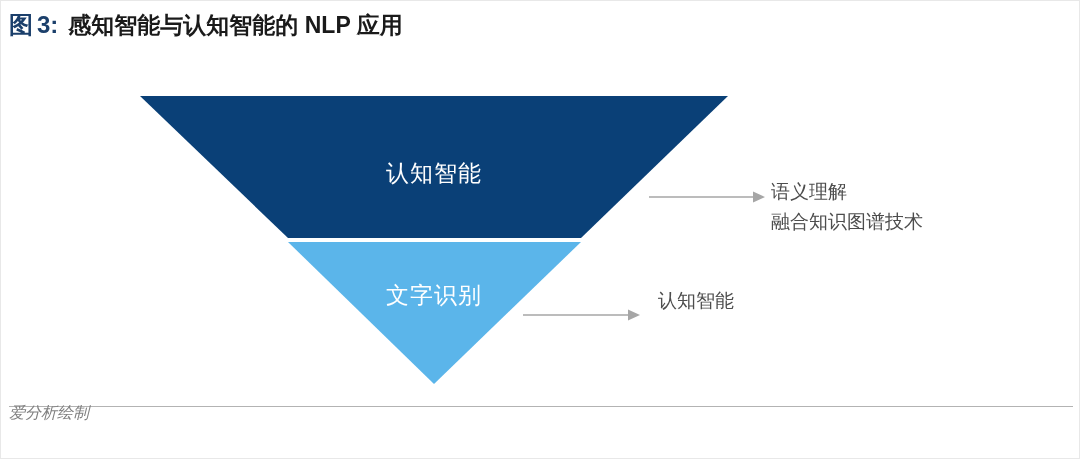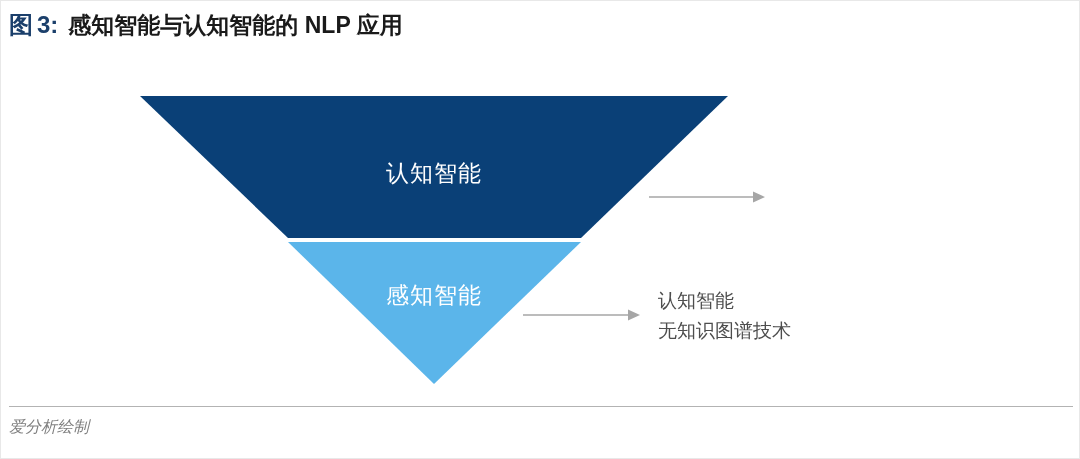--- a/index.html
+++ b/index.html
@@ -98,21 +98,21 @@
     position: absolute;
     left: 8px;
     top: 405px;
     width: 1064px;
     height: 1px;
     background: #b3b3b3;
   }
   #footer-note {
     position: absolute;
     left: 8px;
-    top: 416px;
+    top: 402px;
     font-size: 16px;
     font-style: italic;
     color: #808080;
     white-space: nowrap;
   }
 </style>
 </head>
 <body>
 
 <div id="page">
@@ -135,24 +135,27 @@
     </g>
 
     <g>
       <line x1="522" y1="314" x2="627" y2="314" stroke="#a6a6a6" stroke-width="1.6"></line>
       <polygon points="627,308.5 639,314 627,319.5" fill="#a6a6a6"></polygon>
     </g>
   </svg>
 
   <div class="shape-label" id="label-cognitive">认知智能</div>
 
-  <div class="shape-label" id="label-perceptual">感知智能</div>
+  <div class="shape-label" id="label-perceptual">文字识别</div>
 
+  <div class="annotation" id="annotation-top">
+    <div>语义理解</div>
+    <div>融合知识图谱技术</div>
+  </div>
 
   <div class="annotation" id="annotation-bottom">
     <div>认知智能</div>
-    <div>无知识图谱技术</div>
   </div>
 
   <div id="footer-rule"></div>
   <div id="footer-note">爱分析绘制</div>
 
 </div>
 
 </body></html>

